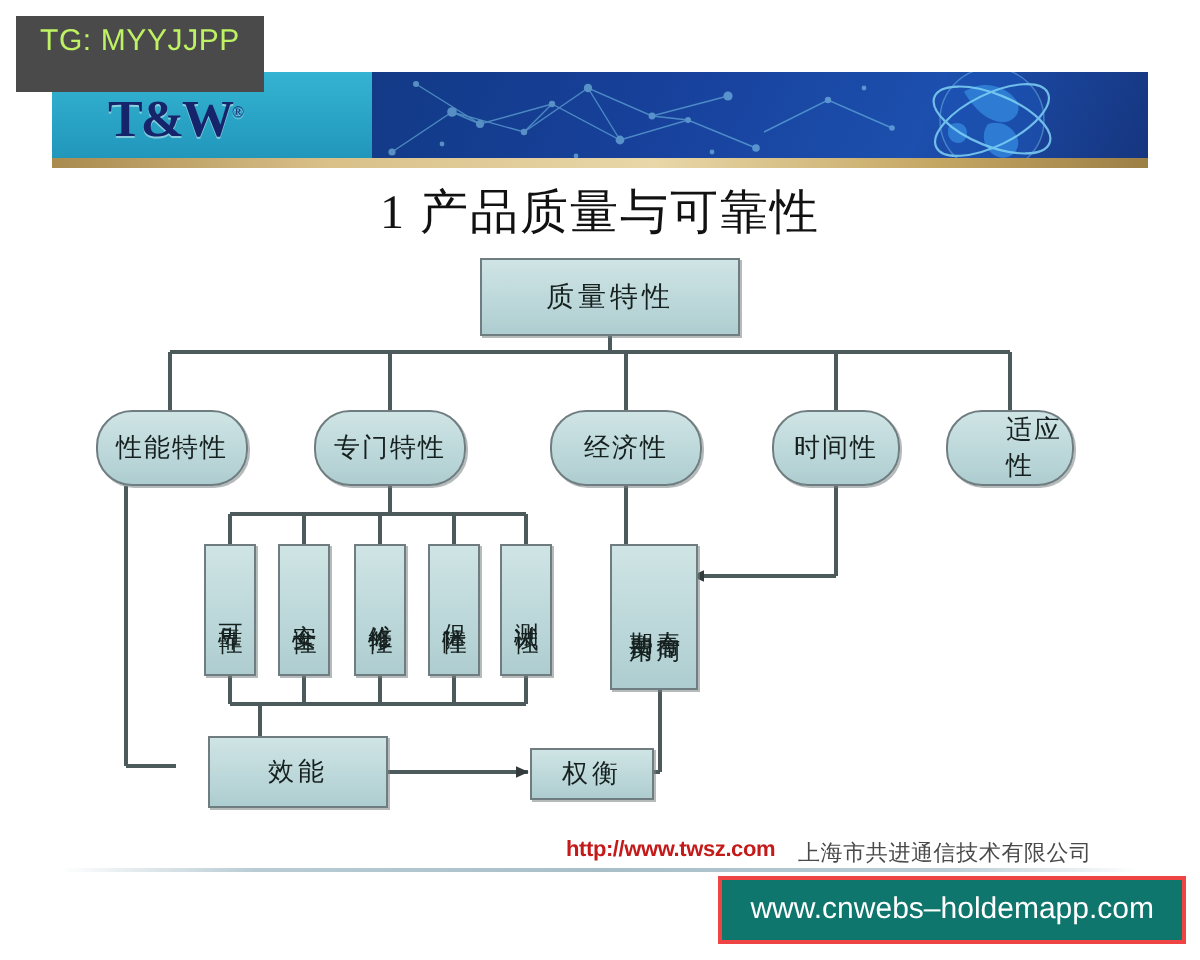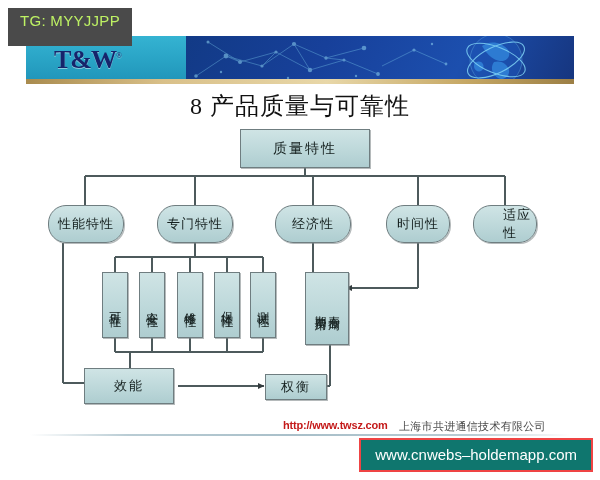--- a/index.html
+++ b/index.html
@@ -129,21 +129,21 @@
           </g>
         </g>
       </g>
     </svg>
 
     <div class="logo"><span>T&amp;W</span><span class="reg">®</span></div>
 
     <div class="goldstrip"></div>
   </div>
 
-  <div id="title">8  产品质量与可靠性</div>
+  <div id="title">1  产品质量与可靠性</div>
 
   <div id="diagram">
 
     <svg id="wires" viewBox="0 0 600 480">
       <defs>
         <marker id="arw" markerWidth="7" markerHeight="7" refX="6" refY="3.5" orient="auto" markerUnits="userSpaceOnUse">
           <path d="M0,0.6 L6.4,3.5 L0,6.4 z" fill="#333b3d"></path>
         </marker>
       </defs>
       <g stroke="#4d5a5c" stroke-width="1.6" fill="none" shape-rendering="crispEdges">
@@ -201,21 +201,21 @@
     <div class="node vtext" style="left:139px;top:272px;width:26px;height:66px;">安全性</div>
     <div class="node vtext" style="left:177px;top:272px;width:26px;height:66px;">维修性</div>
     <div class="node vtext" style="left:214px;top:272px;width:26px;height:66px;">保障性</div>
     <div class="node vtext" style="left:250px;top:272px;width:26px;height:66px;">测试性</div>
 
     <div class="node vcols" style="left:305px;top:272px;width:44px;height:73px;">
       <span>寿命周</span>
       <span>期费用</span>
     </div>
 
-    <div class="node small" style="left:84px;top:368px;width:90px;height:36px;text-align:right;">效能</div>
+    <div class="node small" style="left:104px;top:368px;width:90px;height:36px;text-align:right;">效能</div>
     <div class="node small" style="left:265px;top:374px;width:62px;height:26px;">权衡</div>
   </div>
 
   <div id="footer">
     <span class="url">http://www.twsz.com</span>
     <span class="corp">上海市共进通信技术有限公司</span>
   </div>
   <div id="footrule"></div>
 
 </div>

